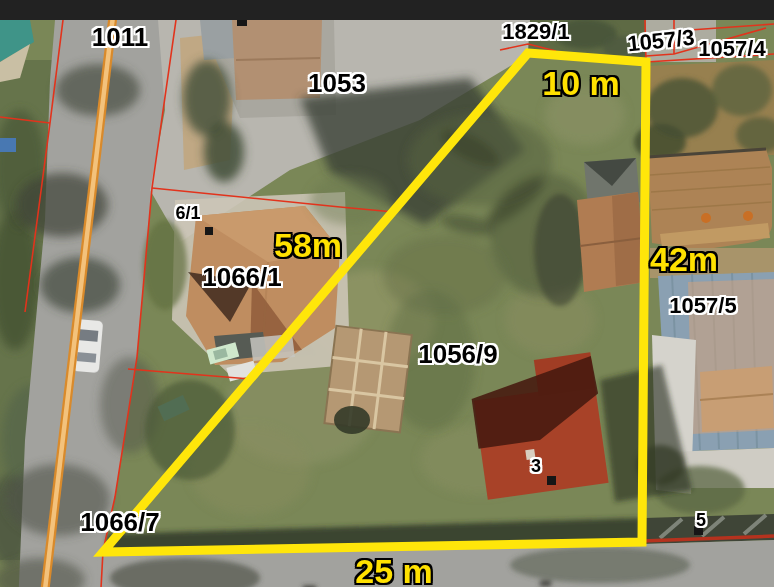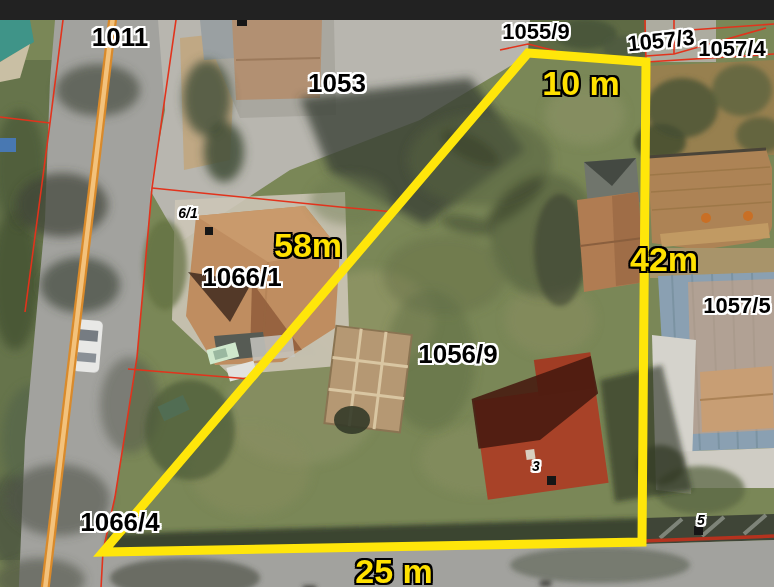--- a/index.html
+++ b/index.html
@@ -8,21 +8,21 @@
     font-family:"Liberation Sans",sans-serif;background:#7a8757;margin-top:20px;
   }
   #map svg{position:absolute;left:0;top:0;}
   .plabel{
     position:absolute;transform:translate(-50%,-50%);
     color:#000;font-weight:bold;font-size:26px;line-height:1;white-space:nowrap;
     text-shadow:-2px -2px 0 #fff,2px -2px 0 #fff,-2px 2px 0 #fff,2px 2px 0 #fff,
                 -2px 0 0 #fff,2px 0 0 #fff,0 -2px 0 #fff,0 2px 0 #fff;
   }
   .plabel.md{font-size:22px;}
-  .plabel.sm{font-size:14px;font-style:italic;}
+  .plabel.sm{font-size:18px;}
   .mlabel{
     position:absolute;transform:translate(-50%,-50%);
     color:#ffe100;font-weight:bold;font-size:34px;line-height:1;white-space:nowrap;
     text-shadow:-2px -2px 0 #000,2px -2px 0 #000,-2px 2px 0 #000,2px 2px 0 #000,
                 -2px 0 0 #000,2px 0 0 #000,0 -2px 0 #000,0 2px 0 #000;
     text-align:right;
   }
   .tilt{transform:translate(-50%,-50%) rotate(-6deg);}
 </style>
 </head>
@@ -262,28 +262,28 @@
     <g fill="#161616">
       <rect x="205" y="207" width="8" height="8"></rect>
       <rect x="547" y="456" width="9" height="9"></rect>
       <rect x="694" y="506" width="9" height="9"></rect>
       <rect x="237" y="0" width="10" height="6"></rect>
     </g>
   </svg>
 
   <div class="plabel" style="left:120px;top:17px">1011</div>
   <div class="plabel" style="left:337px;top:63px">1053</div>
-  <div class="plabel md" style="left:536px;top:12px">1055/9</div>
+  <div class="plabel md" style="left:536px;top:12px">1829/1</div>
   <div class="plabel md tilt" style="left:661px;top:21px">1057/3</div>
   <div class="plabel md" style="left:732px;top:29px">1057/4</div>
-  <div class="plabel md" style="left:737px;top:286px">1057/5</div>
+  <div class="plabel md" style="left:703px;top:286px">1057/5</div>
   <div class="plabel" style="left:458px;top:334px">1056/9</div>
   <div class="plabel" style="left:242px;top:257px">1066/1</div>
-  <div class="plabel" style="left:120px;top:502px">1066/4</div>
+  <div class="plabel" style="left:120px;top:502px">1066/7</div>
   <div class="plabel sm" style="left:188px;top:193px">6/1</div>
   <div class="plabel sm" style="left:536px;top:446px">3</div>
   <div class="plabel sm" style="left:701px;top:500px">5</div>
 
   <div class="mlabel" style="left:581px;top:63px">10 m</div>
-  <div class="mlabel" style="left:664px;top:239px">42m</div>
+  <div class="mlabel" style="left:684px;top:239px">42m</div>
   <div class="mlabel" style="left:308px;top:225px">58m</div>
   <div class="mlabel" style="left:394px;top:551px">25 m</div>
 </div>
 
 </body></html>

